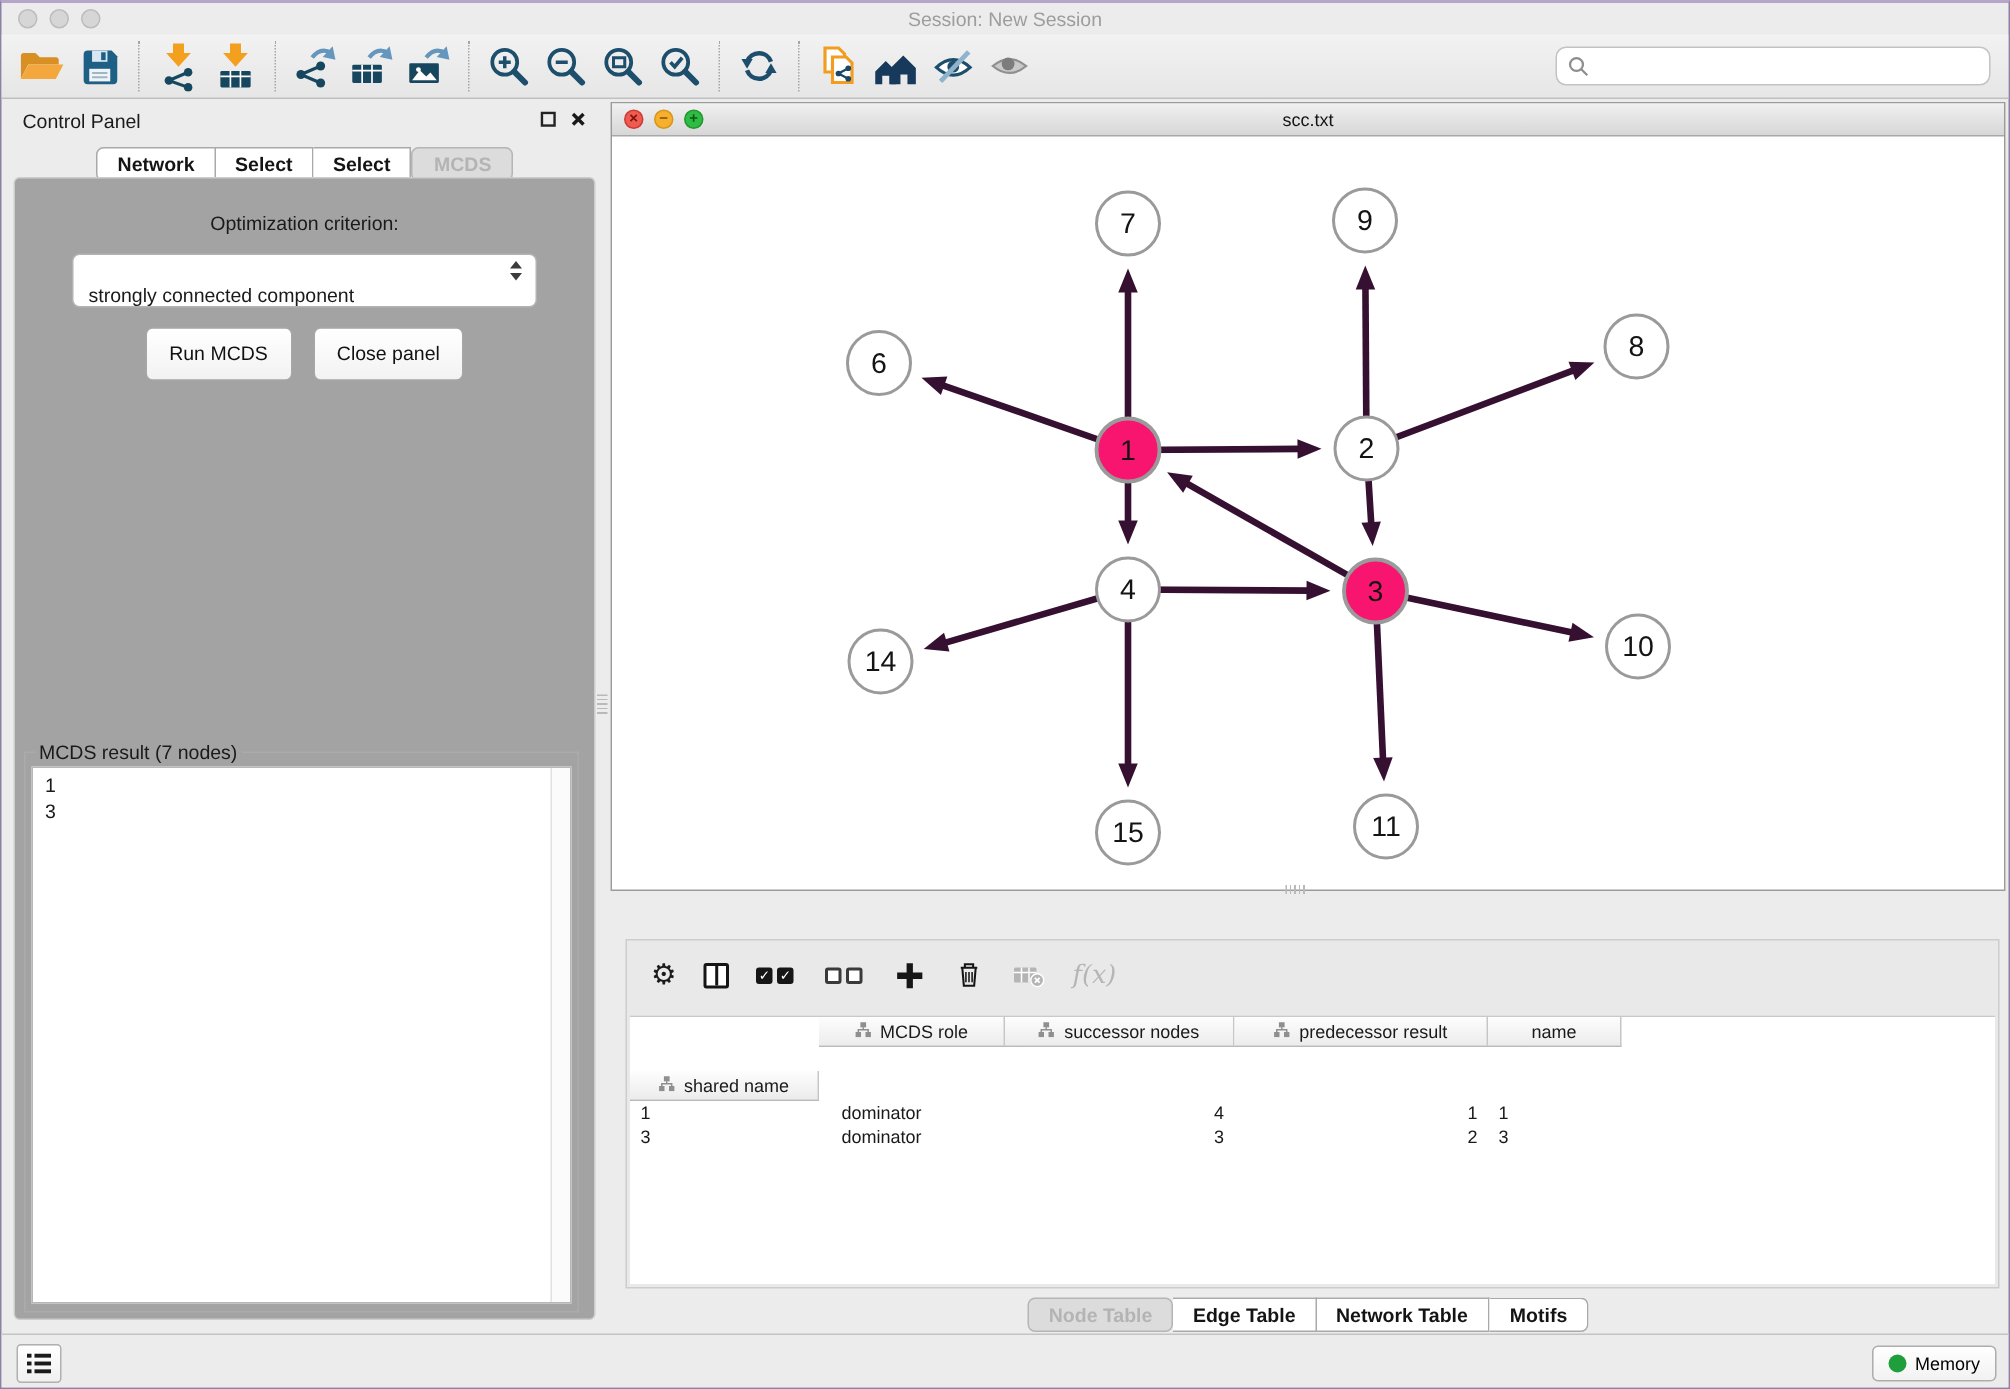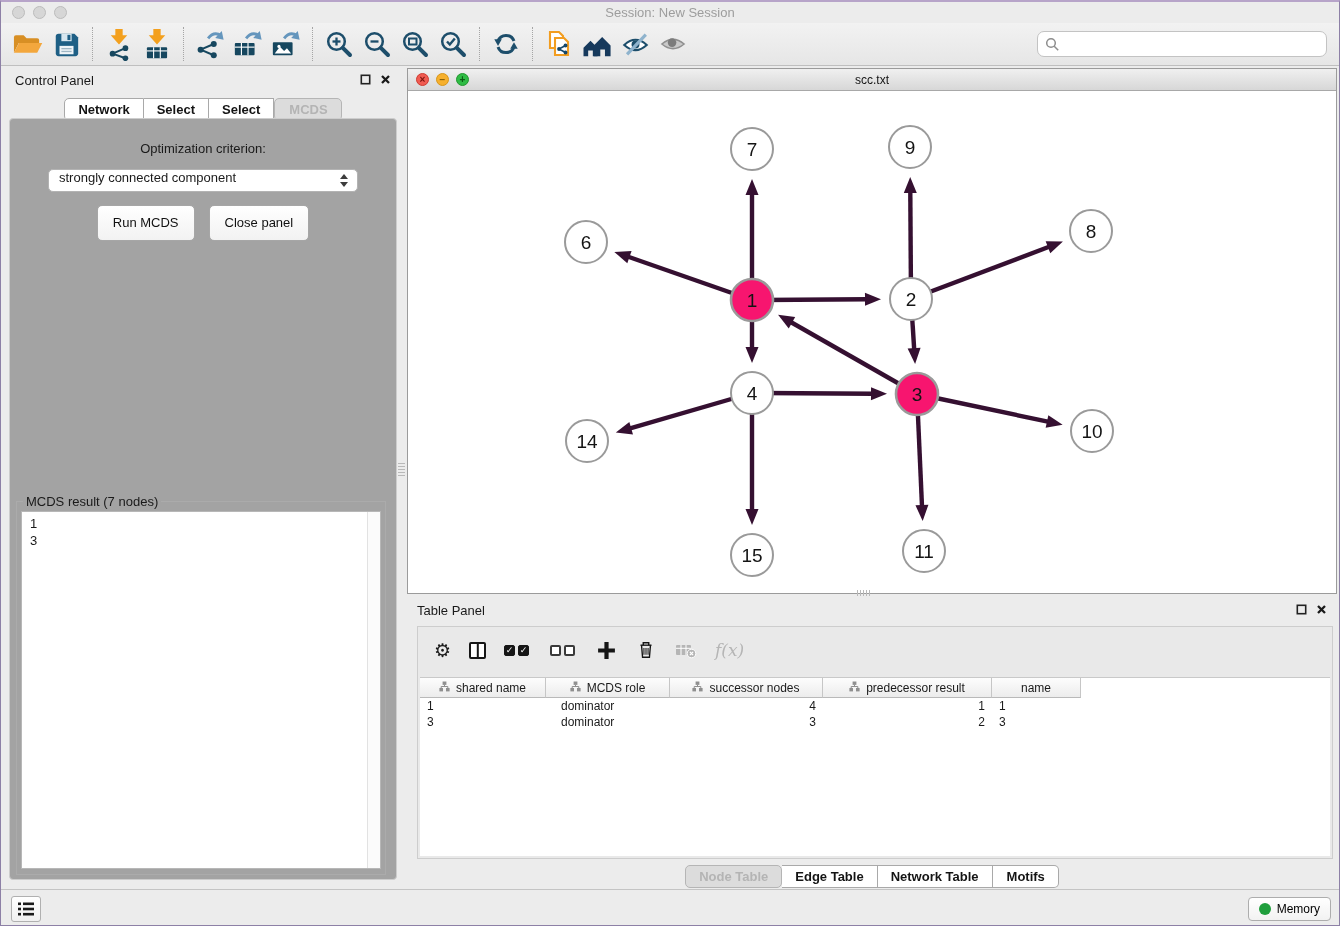--- a/index.html
+++ b/index.html
@@ -23,22 +23,22 @@
     border-radius:7px;display:flex;align-items:center;padding:0 7px;}
   .searchbox input{border:none;outline:none;flex:1;font-size:13px;font-family:inherit;background:transparent;margin-left:5px;}
   
   .control-panel{position:absolute;left:4px;top:66px;width:396px;height:818px;}
   .cp-header{position:relative;height:24px;}
   .cp-header .panel-title{position:absolute;left:10px;top:5px;font-size:13px;}
   .panel-icons{position:absolute;right:10px;top:6px;display:flex;gap:9px;align-items:center;}
   .seg-row{position:absolute;left:0;right:0;top:30px;display:flex;justify-content:center;}
   .cp-body{position:absolute;left:4px;right:4px;top:50px;bottom:6px;background:#a3a3a3;border:1px solid #cdcdcd;border-radius:4px;}
   .opt-label{margin-top:22px;text-align:center;font-size:13px;}
-  .dropdown{position:relative;margin:13px auto 0 auto;width:310px;height:23px;background:#fff;border:1px solid #b3b3b3;
-    border-radius:5px;display:flex;align-items:flex-start;padding:0 24px 0 10px;font-size:13px;}
+  .dropdown{position:relative;margin:13px auto 0 auto;width:310px;height:36px;background:#fff;border:1px solid #b3b3b3;
+    border-radius:5px;display:flex;align-items:flex-end;padding:0 24px 0 10px;font-size:13px;}
   .stepper{position:absolute;right:7px;top:4px;width:10px;}
   .stepper i{display:block;width:0;height:0;border-left:4.5px solid transparent;border-right:4.5px solid transparent;}
   .stepper i.up{border-bottom:5px solid #3c3c3c;margin-bottom:3px;}
   .stepper i.down{border-top:5px solid #3c3c3c;}
   .btn-row{margin-top:13px;display:flex;justify-content:center;gap:14px;}
   .mac-btn{height:36px;padding:0 15px;background:linear-gradient(#ffffff,#f2f2f2);border:1px solid #a6a6a6;border-radius:5px;
     font-size:13px;font-family:inherit;color:#111;line-height:20px;}
   fieldset.result{position:absolute;left:6px;right:10px;top:375px;bottom:4px;border:1px solid #ababab;margin:0;padding:0;background:transparent;}
   fieldset.result legend{font-size:13px;margin-left:6px;padding:0 3px;}
   .result-inner{position:absolute;left:4px;right:4px;top:2px;bottom:5px;background:#fff;border:1px solid #b7b7b7;padding:3px 8px;overflow:hidden;}
@@ -379,31 +379,20 @@
         <text x="179" y="350" text-anchor="middle" dy="0.35em" font-size="19" fill="#141414" font-family="Liberation Sans, sans-serif">14</text>
         <circle cx="344" cy="464" r="21" fill="#ffffff" stroke="#9a9a9a" stroke-width="2"></circle>
         <text x="344" y="464" text-anchor="middle" dy="0.35em" font-size="19" fill="#141414" font-family="Liberation Sans, sans-serif">15</text>
       </svg>
   </div>
 
   <div class="grip-v"></div>
   <div class="grip-h"></div>
 
   <div class="table-panel">
-    <div class="tp-header">
-      <span class="panel-title">Table Panel</span>
-      <span class="panel-icons">
-        <svg width="11" height="11" viewBox="0 0 11 11">
-            <rect x="1.3" y="1.3" width="8.4" height="8.4" fill="none" stroke="#222" stroke-width="1.6"></rect>
-          </svg>
-        <svg width="11" height="11" viewBox="0 0 11 11">
-            <path d="M2 2l7 7M9 2l-7 7" stroke="#1a1a1a" stroke-width="2.3"></path>
-          </svg>
-      </span>
-    </div>
     <div class="tp-body">
       <div class="tp-icons">
         <span class="ticon gear">⚙</span>
         <span class="ticon">
             <span class="colsicon"></span>
           </span>
         <span class="ticon">
             <span class="cb on">✓</span>
             <span class="cb on">✓</span>
           </span>
@@ -437,21 +426,21 @@
                 <line x1="11" y1="4" x2="11" y2="14"></line>
               </g>
               <circle cx="16.5" cy="12.5" r="4.3" fill="#b5b5b5" stroke="#fff"></circle>
               <path d="M14.9 10.9l3.2 3.2M18.1 10.9l-3.2 3.2" stroke="#fff" stroke-width="1.3"></path>
             </svg>
         </span>
         <span class="ticon fx">f(x)</span>
       </div>
       <div class="tbl-area">
         <div class="tbl-head" id="tbl-head">
-            <div class="th" style="width: 126px;">
+            <div class="th" style="width: 126px; margin-top: 36px;">
               <span><svg width="11" height="11" viewBox="0 0 11 11">
                   <rect x="3.6" y="0.5" width="3.8" height="3.4" fill="#8f8f8f"></rect>
                   <rect x="0.4" y="7" width="3.6" height="3.4" fill="#8f8f8f"></rect>
                   <rect x="7" y="7" width="3.6" height="3.4" fill="#8f8f8f"></rect>
                   <path d="M5.5 3.9v1.6M2.2 7V5.5h6.6V7" stroke="#8f8f8f" fill="none"></path>
                 </svg></span>
               <span>shared name</span>
             </div>
             <div class="th" style="width: 124px; text-align: right;">
               <span><svg width="11" height="11" viewBox="0 0 11 11">

